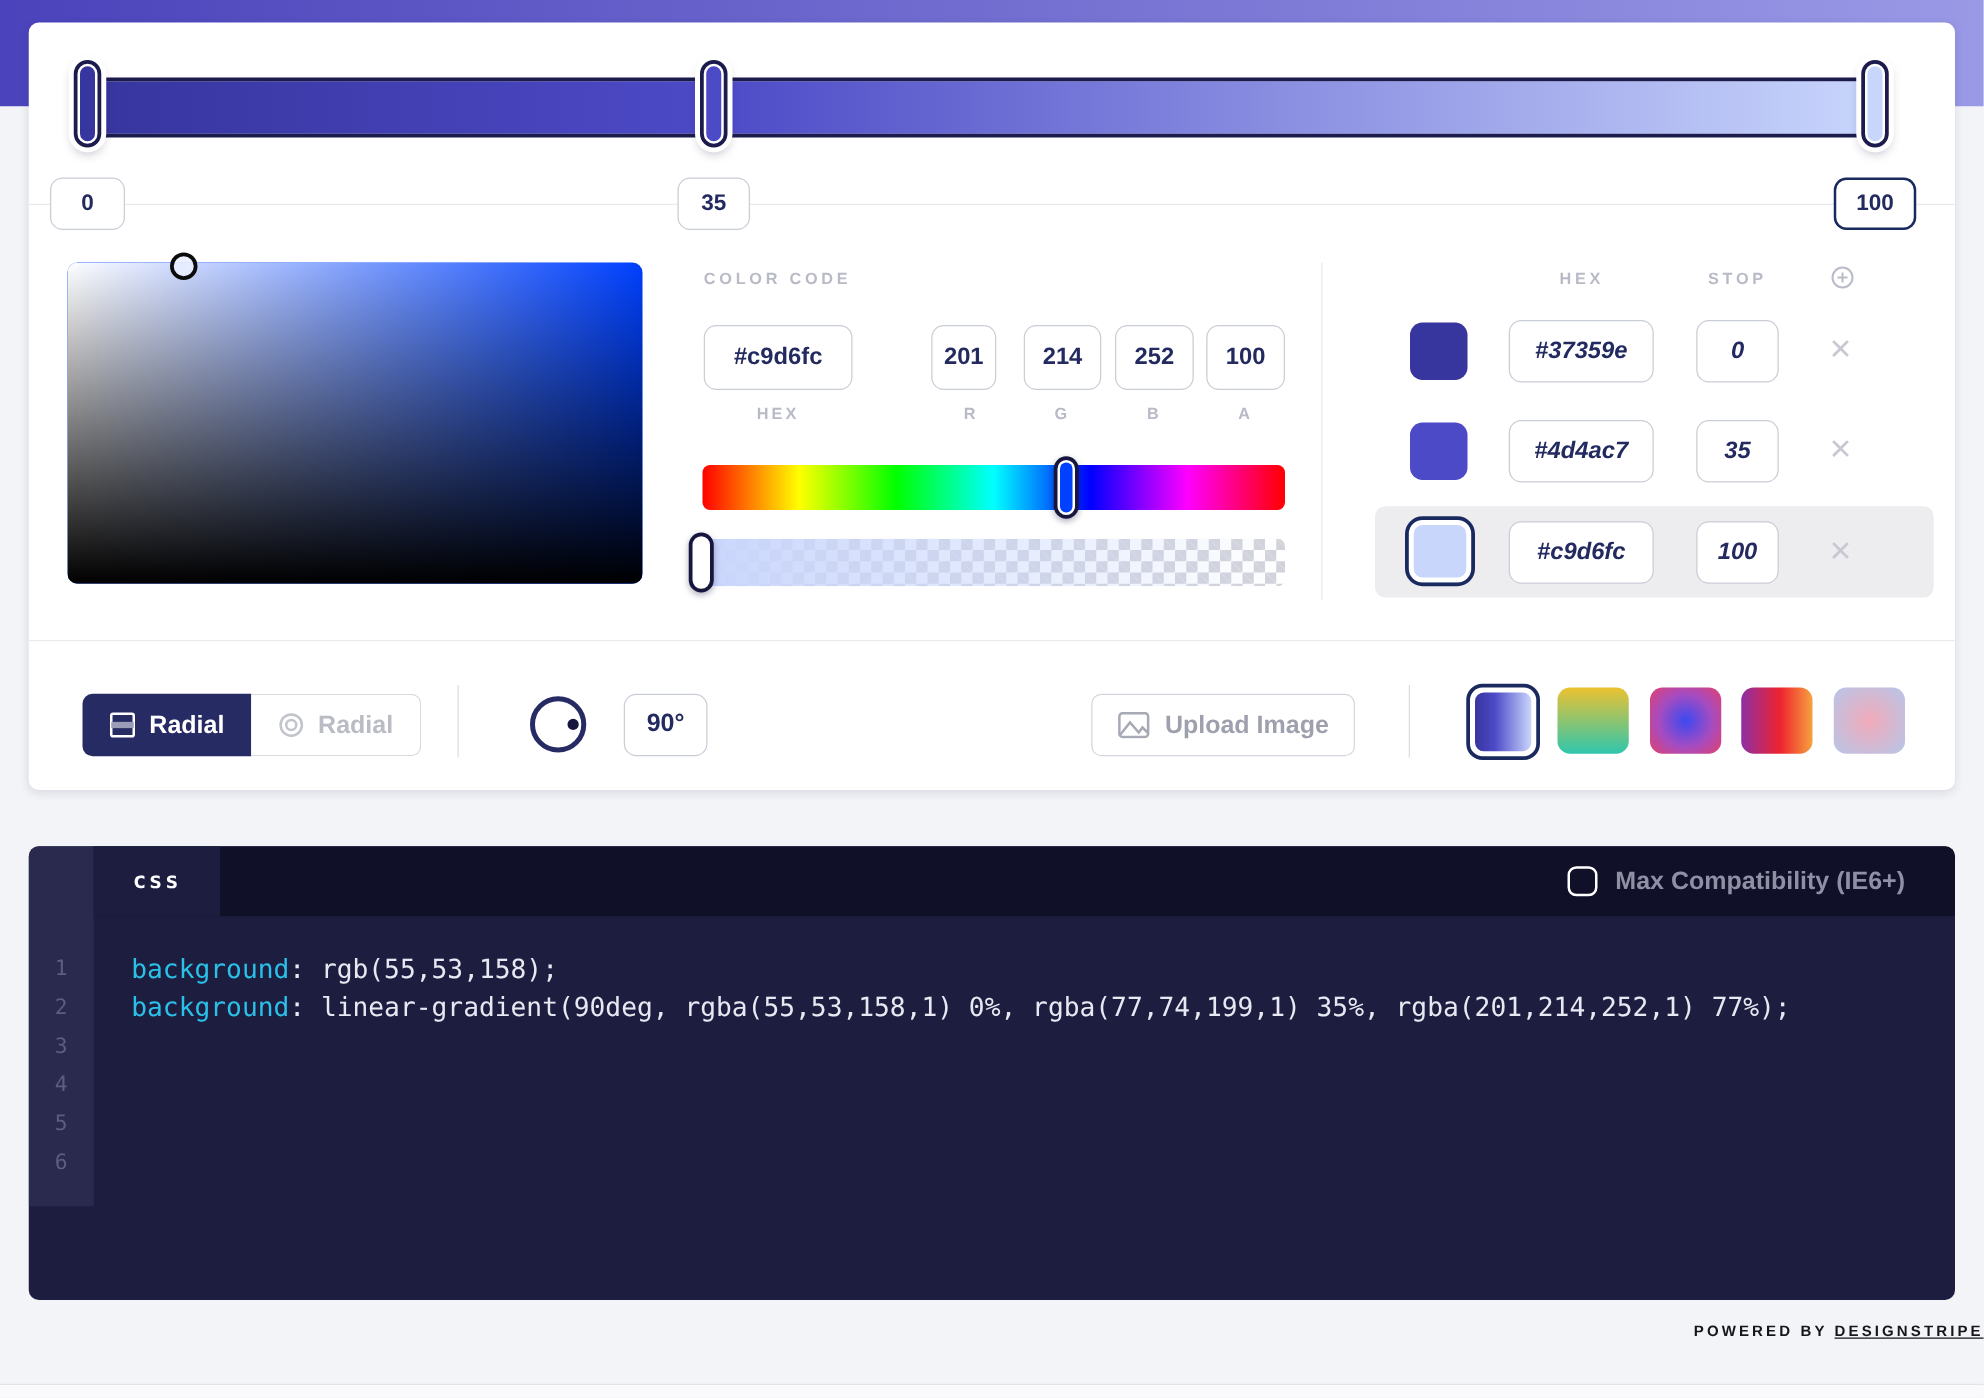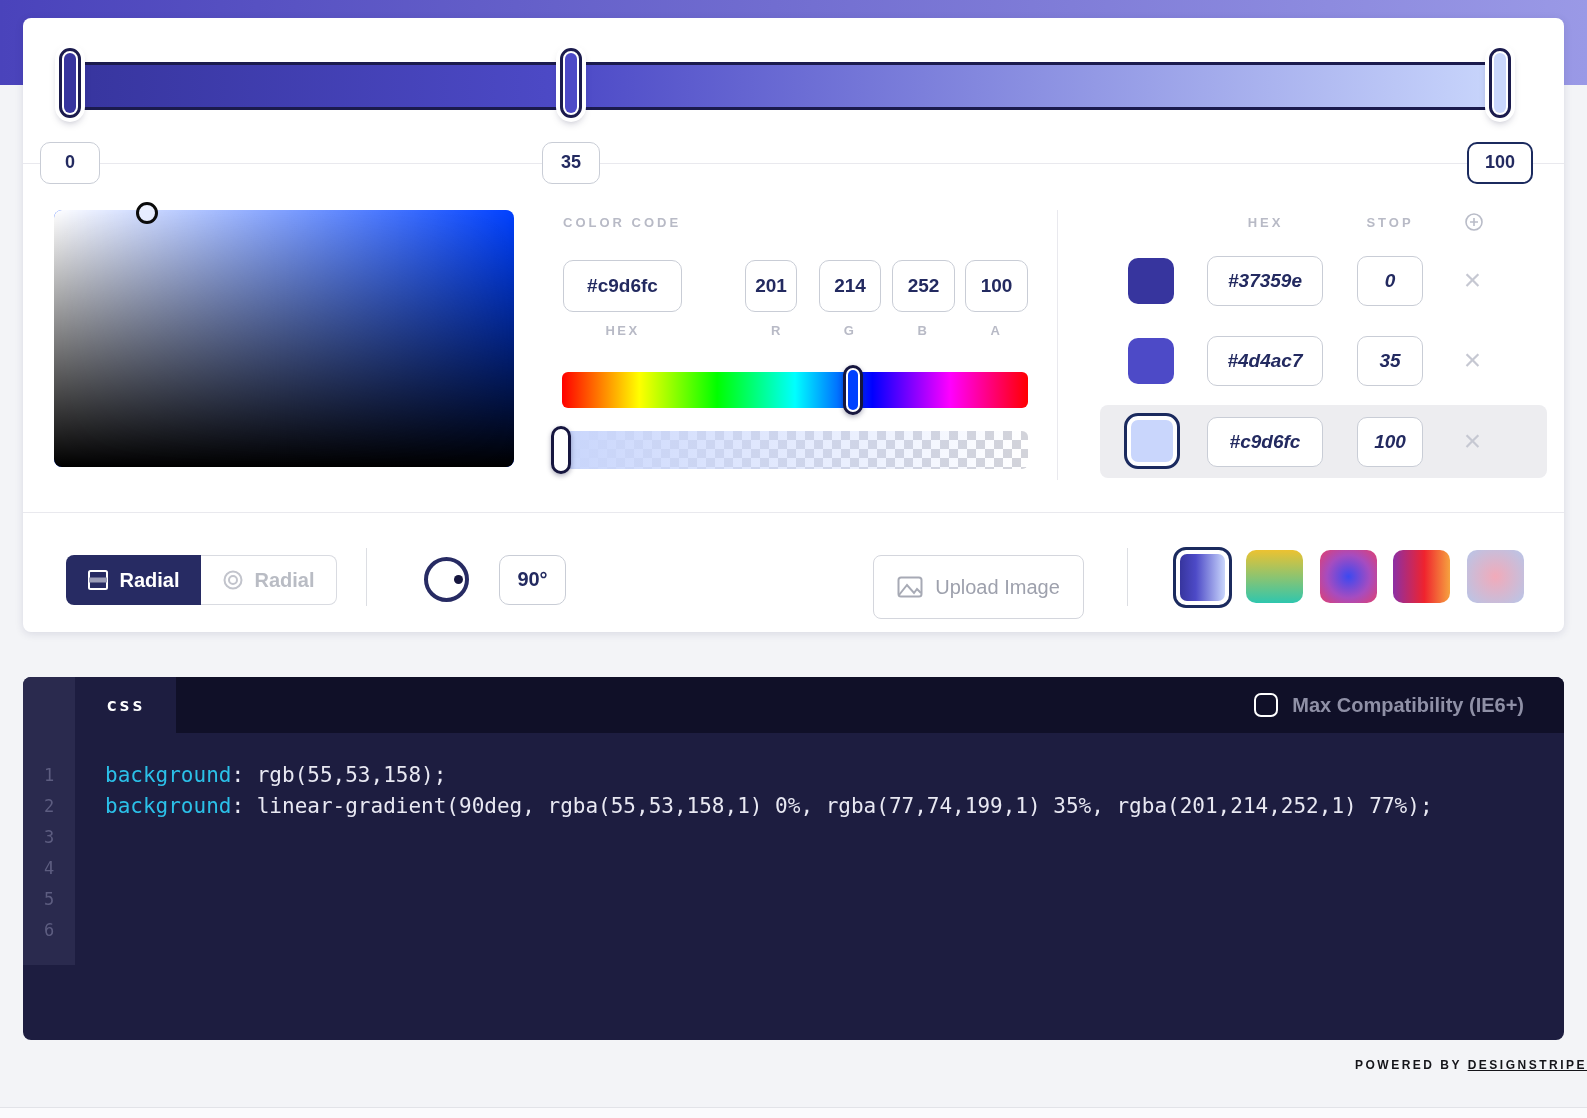--- a/index.html
+++ b/index.html
@@ -97,22 +97,22 @@
   .tg-radial { width:136px; height:50px; background:#fff; border:1.5px solid #d9dbe1;
       border-left:none; border-radius:0 8px 8px 0; color:#b9bcc4; font-size:20px; font-weight:bold;
       display:flex; align-items:center; justify-content:center; gap:10px; cursor:pointer; }
   .tb-div1 { position:absolute; left:343px; top:530px; width:1px; height:58px; background:#dcdee3; }
   .dial { position:absolute; left:401px; top:539px; width:45px; height:45px; border-radius:50%;
       border:4px solid #272b63; background:#fff; cursor:pointer; }
   .dial-dot { position:absolute; left:26px; top:14px; width:9px; height:9px; border-radius:50%; background:#16163f; }
   .angle-box { position:absolute; left:476px; top:537px; width:67px; height:50px; background:#fff;
       border:1.5px solid #c9cdd6; border-radius:10px; text-align:center; line-height:47px;
       font-size:20px; font-weight:bold; color:#232a60; }
-  .upload { position:absolute; left:850px; top:537px; width:211px; height:64px; background:#fff;
-      border:1.5px solid #d4d6dd; border-radius:8px; color:#9ea1ad; font-size:20px; font-weight:normal;
+  .upload { position:absolute; left:850px; top:537px; width:211px; height:50px; background:#fff;
+      border:1.5px solid #d4d6dd; border-radius:8px; color:#9ea1ad; font-size:20px; font-weight:bold;
       display:flex; align-items:center; justify-content:center; gap:12px; cursor:pointer; }
   .tb-div2 { position:absolute; left:1104px; top:530px; width:1px; height:58px; background:#dcdee3; }
   .preset { position:absolute; top:532px; width:57px; height:53px; border-radius:10px; cursor:pointer; }
   .preset.sel { top:529px; width:59px; height:61px; border:3px solid #1b2a5e; border-radius:13px;
       box-shadow:inset 0 0 0 4px #fff; background-clip:padding-box; }
   .preset.sel .pin { position:absolute; inset:4px; border-radius:7px; }
   .p0 { left:1150px; } .p1 { left:1223px; } .p2 { left:1297px; } .p3 { left:1370px; } .p4 { left:1444px; }
 
   
   .code-block { position:absolute; left:23px; top:677px; width:1541px; height:363px;

